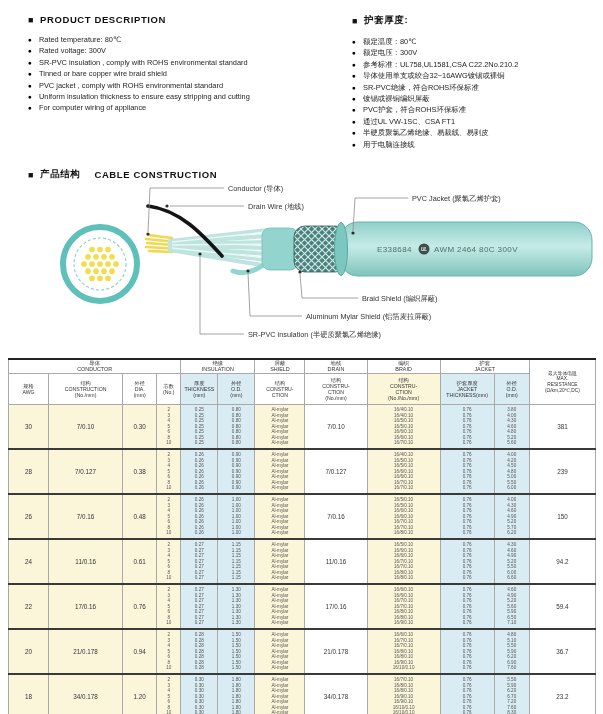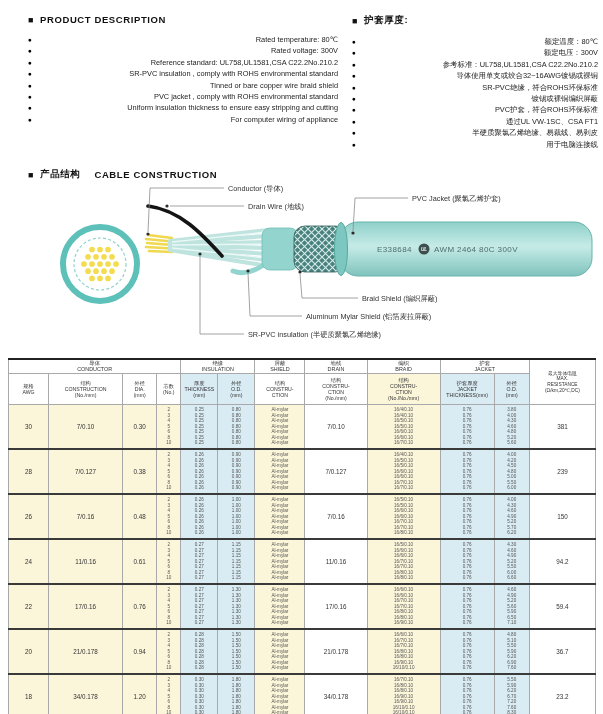--- a/index.html
+++ b/index.html
@@ -7,21 +7,21 @@
     width:603px;height:714px;position:relative;overflow:hidden;background:#ffffff;
     font-family:"Liberation Sans","DejaVu Sans",sans-serif;color:#222;
   }
   .abs{position:absolute;}
   
   .section-heading{display:flex;align-items:center;font-weight:bold;font-size:9.5px;letter-spacing:.6px;color:#111;}
   .section-heading .marker{font-size:9px;margin-right:6px;}
   .section-heading .gap{width:14px;display:inline-block;}
   
   .bullets{margin-top:9px;}
-  .bullet-row{display:flex;align-items:flex-start;line-height:11.4px;font-size:7.4px;color:#1d1d1d;justify-content:space-between;}
+  .bullet-row{display:flex;align-items:flex-start;line-height:11.4px;font-size:7.4px;color:#1d1d1d;}
   .bullet-row .bullet{width:11px;font-size:6.5px;line-height:11.4px;color:#000;flex:none;}
   
   svg text{font-family:"Liberation Sans","DejaVu Sans",sans-serif;}
   .dlabel{font-size:7.3px;fill:#333;}
   .leader{stroke:#8a8a8a;stroke-width:.8;fill:none;}
   .ldot{fill:#2b2b2b;}
   
   table.spec{border-collapse:collapse;table-layout:fixed;width:588px;border:1.5px solid #333;border-top:2px solid #222;}
   table.spec th,table.spec td{border:1px solid #a9a9a9;padding:0;margin:0;overflow:hidden;}
   th.group{height:13px;font-weight:normal;font-size:5.4px;line-height:5.9px;color:#333;background:#fff;border-bottom:1.5px solid #4a4a4a;}
@@ -46,24 +46,20 @@
     <span>PRODUCT DESCRIPTION</span>
   </div>
   <div class="bullets">
       <div class="bullet-row">
         <span class="bullet">●</span>
         <span>Rated temperature: 80℃</span>
       </div>
       <div class="bullet-row">
         <span class="bullet">●</span>
         <span>Rated voltage: 300V</span>
-      </div>
-      <div class="bullet-row">
-        <span class="bullet">●</span>
-        <span>Reference standard: UL758,UL1581,CSA C22.2No.210.2</span>
       </div>
       <div class="bullet-row">
         <span class="bullet">●</span>
         <span>SR-PVC insulation , comply with ROHS environmental standard</span>
       </div>
       <div class="bullet-row">
         <span class="bullet">●</span>
         <span>Tinned or bare copper wire braid shield</span>
       </div>
       <div class="bullet-row">

